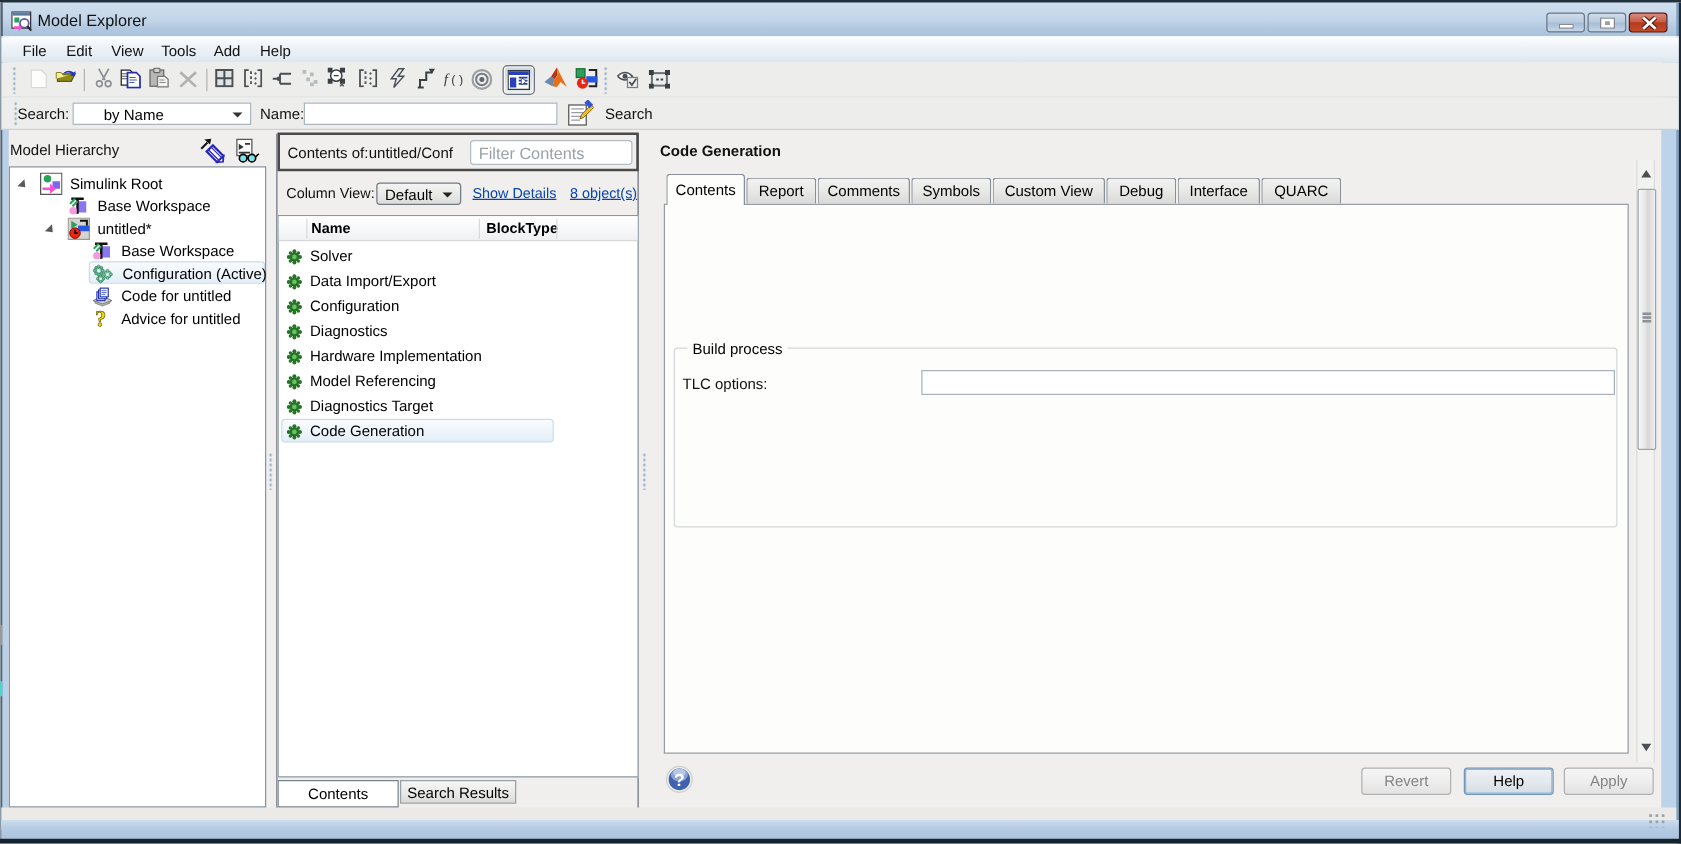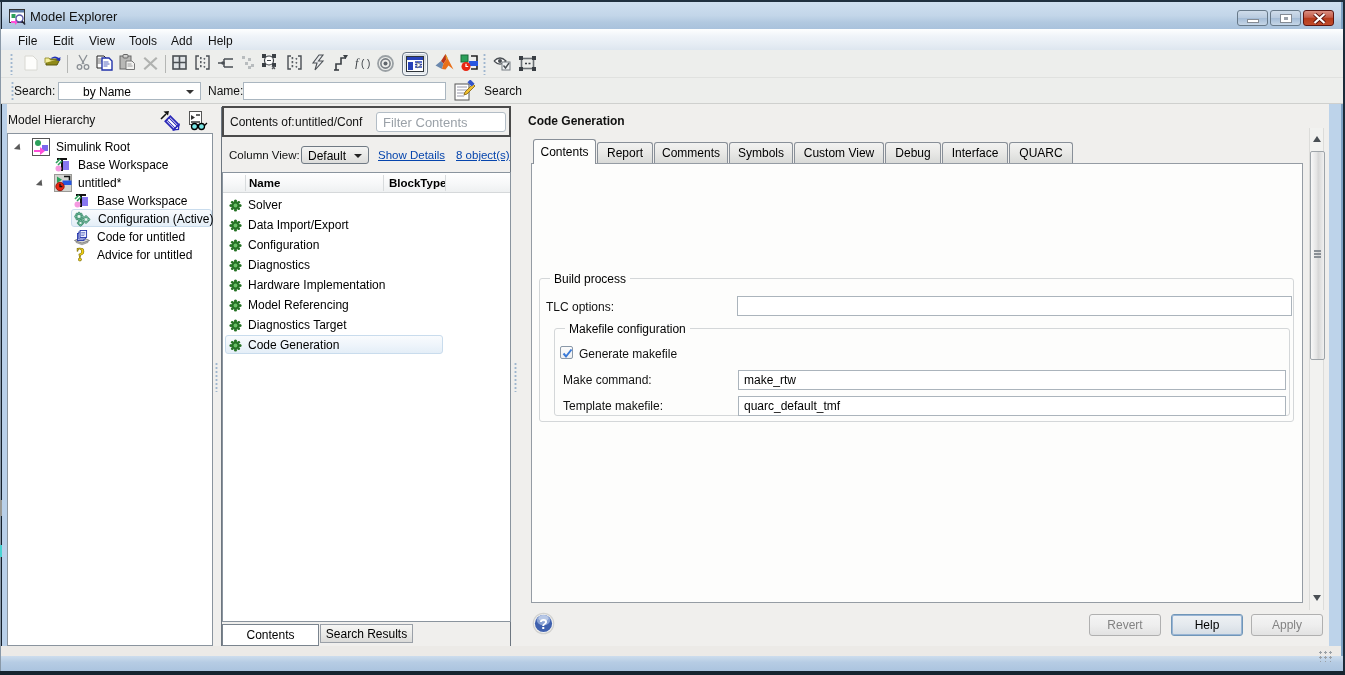--- a/index.html
+++ b/index.html
@@ -577,33 +577,20 @@
 <div class="tab inactive" style="left:729px;width:64px;">Symbols</div>
 <div class="tab inactive" style="left:794px;width:90px;">Custom View</div>
 <div class="tab inactive" style="left:885px;width:56px;">Debug</div>
 <div class="tab inactive" style="left:942px;width:66px;">Interface</div>
 <div class="tab inactive" style="left:1009px;width:64px;">QUARC</div>
 <div class="abs" id="card">
 <div class="group" style="left:7px;top:114px;width:755px;height:144px;">
 <span class="glegend">Build process</span>
 <span class="ilabel" style="left:6px;top:21px;">TLC options:</span>
 <div class="input" style="left:197px;top:17px;width:555px;height:20px;"></div>
-<div class="group" style="left:14px;top:49px;width:736px;height:88px;">
-<span class="glegend" style="background:#fdfdfc;">Makefile configuration</span>
-<div id="gen-check" style="position:absolute;left:5px;top:17px;width:13px;height:13px;border:1px solid #8a98a8;border-radius:2px;background:linear-gradient(180deg,#fbfbfb,#eef0f2);">
-          <svg width="13" height="13" viewBox="0 0 13 13">
-            <path d="M2.5 6.5 L5 9.5 L10.5 2.5" stroke="#3a7ad8" stroke-width="2" fill="none"></path>
-          </svg>
-        </div>
-<span class="ilabel" style="left:24px;top:18px;">Generate makefile</span>
-<span class="ilabel" style="left:8px;top:44px;">Make command:</span>
-<div class="input" style="left:183px;top:41px;width:548px;height:20px;">make_rtw</div>
-<span class="ilabel" style="left:8px;top:70px;">Template makefile:</span>
-<div class="input" style="left:183px;top:67px;width:548px;height:20px;">quarc_default_tmf</div>
-</div>
 </div>
 </div>
 <div class="abs btab" id="tab-contents" style="left:222px;top:624px;width:97px;height:22px;background:#fff;border:1px solid #7a848e;">Contents</div>
 <div class="abs btab" id="tab-search" style="left:320px;top:624px;width:93px;height:19px;background:linear-gradient(180deg,#f6f6f4 0%,#e8e8e6 60%,#dadad8 100%);border:1px solid #9aa0a8;">Search Results</div>
 <svg class="abs" style="left:532px;top:612px;" width="23" height="23" viewBox="0 0 23 23">
     <circle cx="11.5" cy="11.5" r="10.8" fill="#d2d2d0"></circle>
     <circle cx="11.5" cy="11.5" r="9.6" fill="#f4f4f2"></circle>
     <circle cx="11.5" cy="11.5" r="8.6" fill="#4061ae"></circle>
     <ellipse cx="11.5" cy="8" rx="6.8" ry="5.2" fill="#8aa2d4"></ellipse>
     <ellipse cx="11.5" cy="6.2" rx="5" ry="3.2" fill="#b8c8e6"></ellipse>

